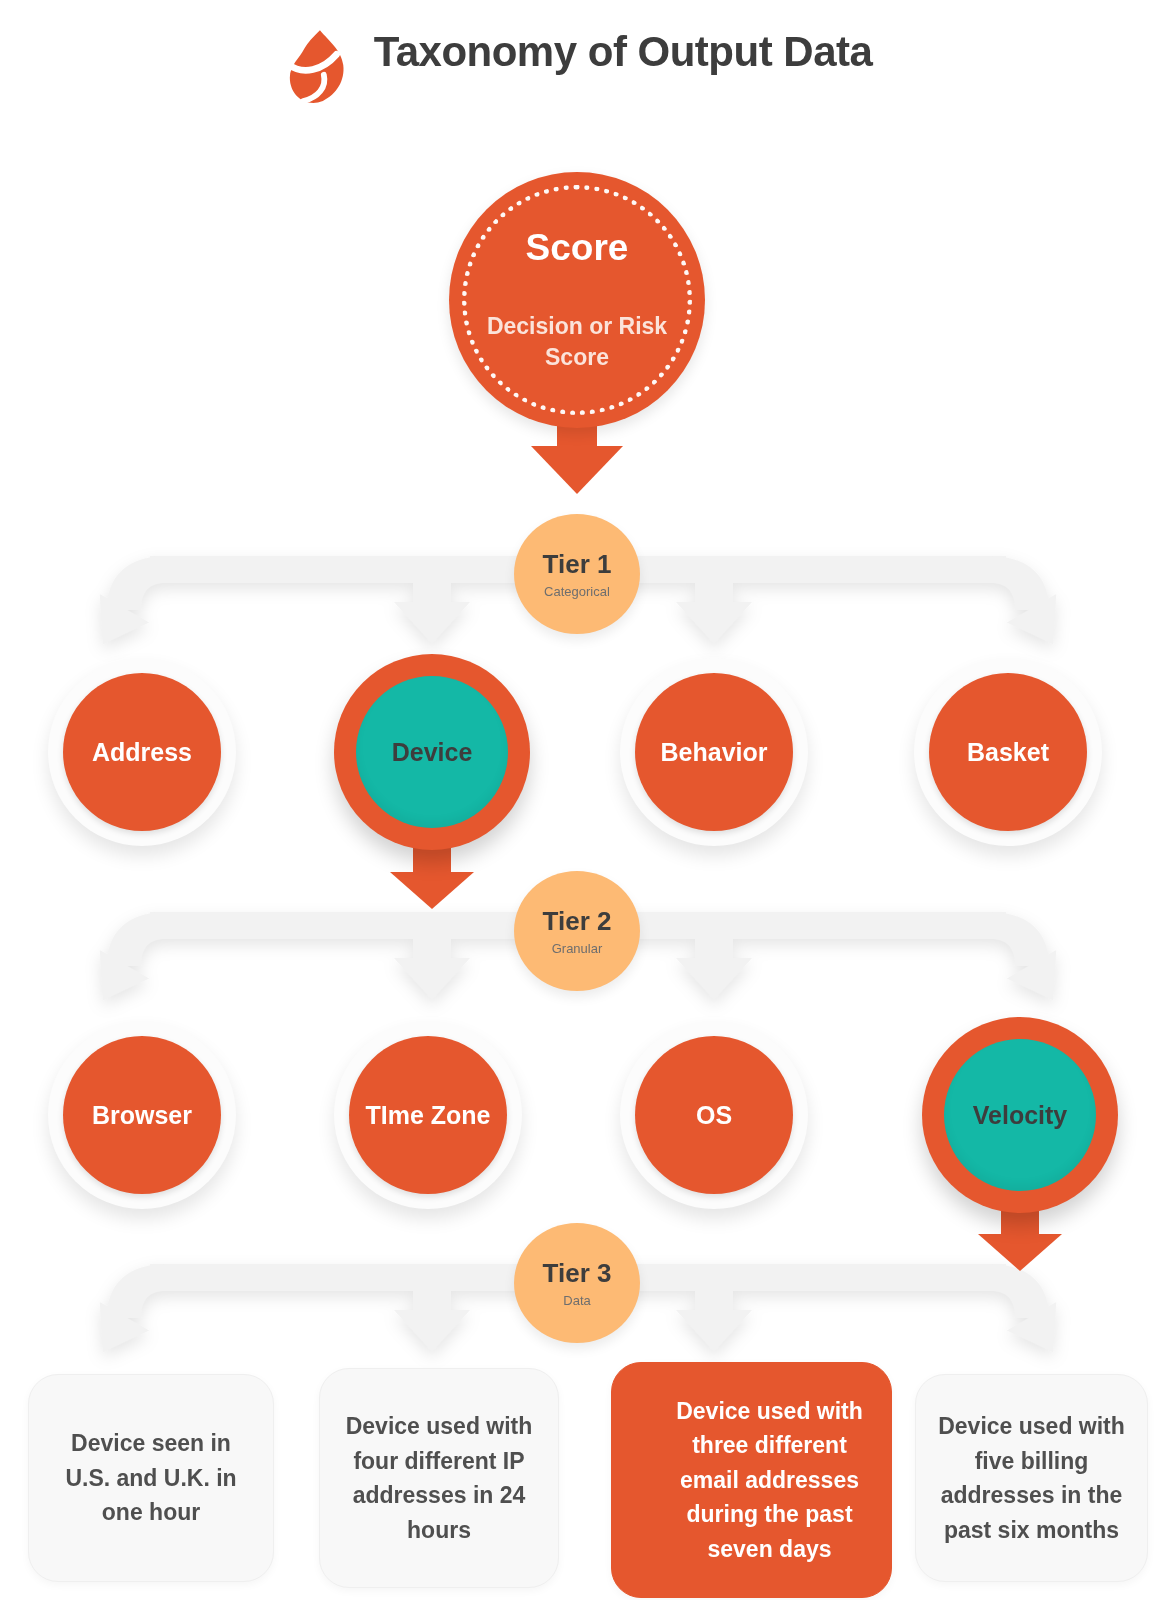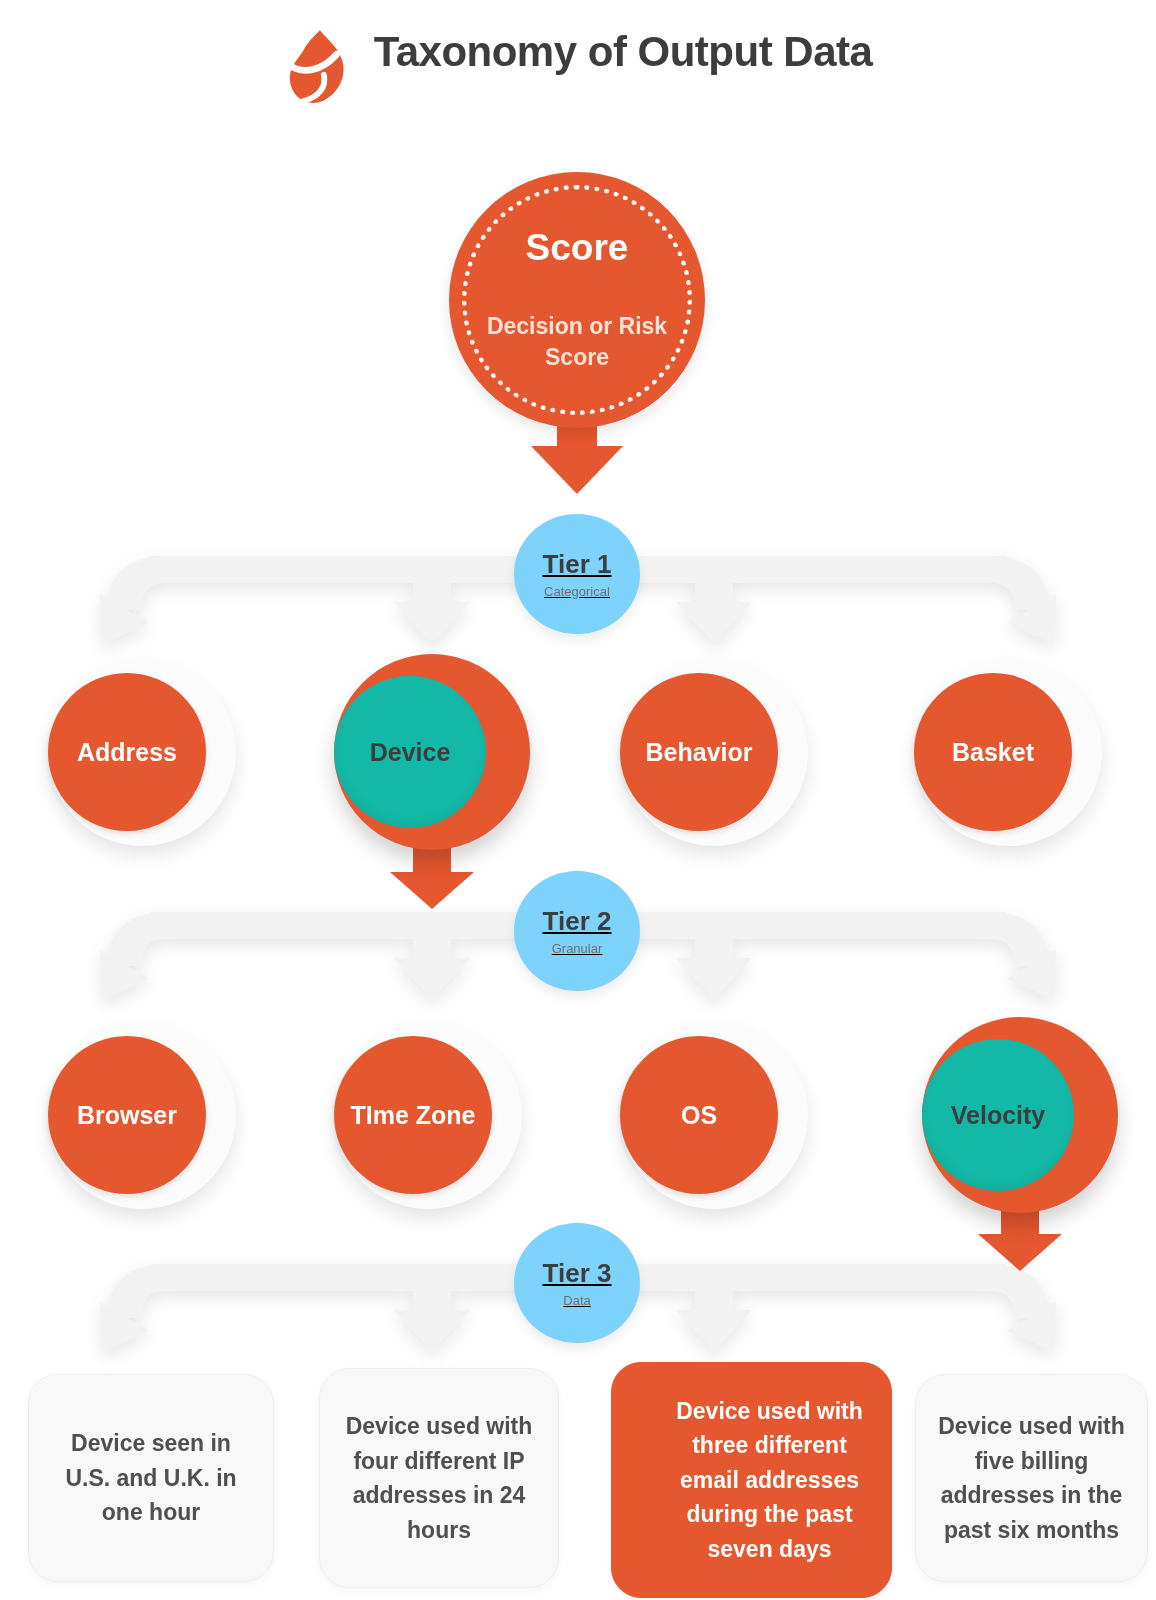--- a/index.html
+++ b/index.html
@@ -31,28 +31,28 @@
 
   
   .oarrow{position:absolute;z-index:3;}
 
   
   .band{position:absolute;left:95px;width:966px;height:108px;z-index:1;
     filter:drop-shadow(0 6px 8px rgba(0,0,0,0.10));}
   .band path,.band rect,.band polygon{fill:var(--band);}
 
   .tier-ellipse{position:absolute;left:514px;width:126px;height:120px;border-radius:50%;
-    background:#7dd3fc;z-index:2;display:flex;flex-direction:column;align-items:center;justify-content:center;
-    box-shadow:0 6px 12px rgba(0,0,0,0.08);text-decoration:underline;}
+    background:#fdba74;z-index:2;display:flex;flex-direction:column;align-items:center;justify-content:center;
+    box-shadow:0 6px 12px rgba(0,0,0,0.08);}
   .tier-label{font-size:26px;font-weight:700;color:var(--dark-text);line-height:1.2;}
   .tier-sublabel{font-size:13px;color:var(--sub-text);margin-top:4px;}
 
   
   .node{position:absolute;width:188px;height:188px;border-radius:50%;background:#FCFCFC;
-    display:flex;align-items:center;z-index:4;
+    display:flex;align-items:center;justify-content:center;z-index:4;
     box-shadow:0 10px 18px rgba(0,0,0,0.10);}
   .node .core{width:158px;height:158px;border-radius:50%;background:var(--accent);
     display:flex;align-items:center;justify-content:center;
     color:#fff;font-size:25px;font-weight:700;text-align:center;
     box-shadow:0 3px 6px rgba(0,0,0,0.12);}
   .node.selected{width:196px;height:196px;background:var(--accent);
     box-shadow:0 12px 20px rgba(0,0,0,0.18);}
   .node.selected .core{width:152px;height:152px;background:#14b8a6;color:var(--dark-text);
     box-shadow:inset 0 -6px 10px rgba(0,0,0,0.05);}
 

